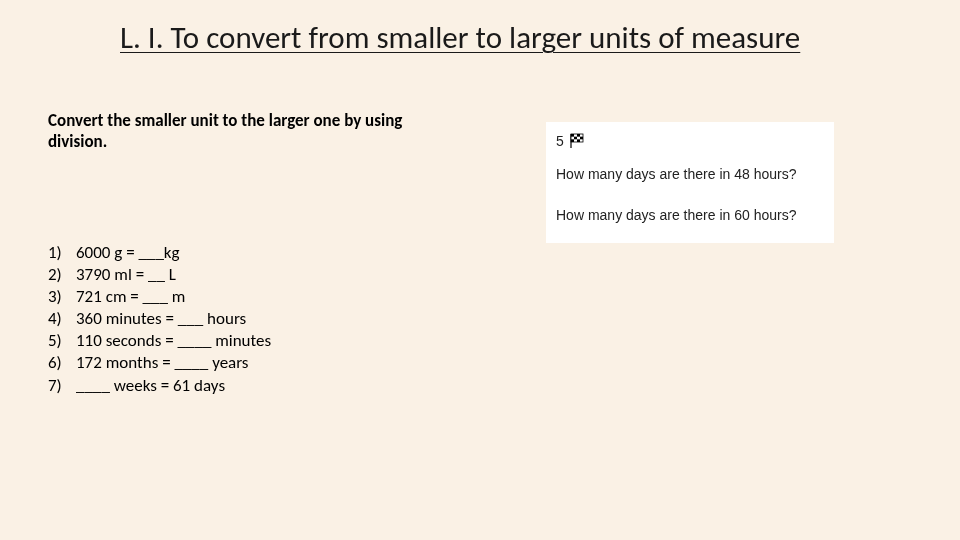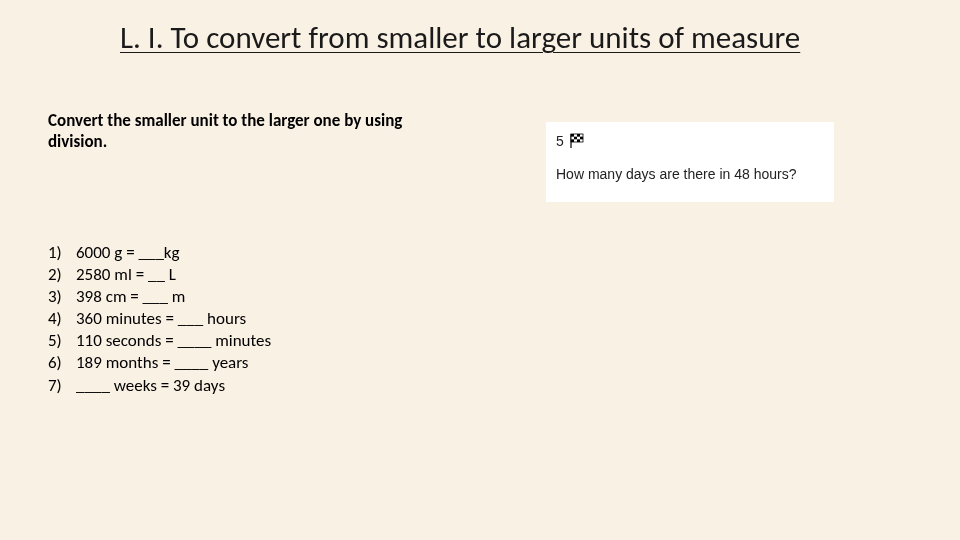--- a/index.html
+++ b/index.html
@@ -94,56 +94,57 @@
     <span>Convert the smaller unit to the larger one by using division.</span><br>
   </div>
 
   <div class="questions">
     <div class="qrow">
       <div class="qnum">1)</div>
       <div class="qtext">6000 g = ___kg</div>
     </div>
     <div class="qrow">
       <div class="qnum">2)</div>
-      <div class="qtext">2580 ml = __ L</div>
+      <div class="qtext">3790 ml = __ L</div>
     </div>
     <div class="qrow">
       <div class="qnum">3)</div>
-      <div class="qtext">398 cm = ___ m</div>
+      <div class="qtext">721 cm = ___ m</div>
     </div>
     <div class="qrow">
       <div class="qnum">4)</div>
       <div class="qtext">360 minutes = ___ hours</div>
     </div>
     <div class="qrow">
       <div class="qnum">5)</div>
       <div class="qtext">110 seconds = ____ minutes</div>
     </div>
     <div class="qrow">
       <div class="qnum">6)</div>
-      <div class="qtext">189 months = ____ years</div>
+      <div class="qtext">172 months = ____ years</div>
     </div>
     <div class="qrow">
       <div class="qnum">7)</div>
-      <div class="qtext">____ weeks = 39 days</div>
+      <div class="qtext">____ weeks = 61 days</div>
     </div>
   </div>
 
   <div class="rightbox">
     <div class="rb-head">
       <span>5</span>
       <span class="flag-icon">
         <svg width="20" height="16" viewBox="0 0 20 16">
           <line x1="3" y1="1" x2="3" y2="15" stroke="#000" stroke-width="1.2"></line>
           <rect x="3" y="1" width="12" height="8" fill="#fff" stroke="#000" stroke-width="0.8"></rect>
           <rect x="3" y="1" width="3" height="2.66" fill="#000"></rect>
           <rect x="9" y="1" width="3" height="2.66" fill="#000"></rect>
           <rect x="6" y="3.66" width="3" height="2.66" fill="#000"></rect>
           <rect x="12" y="3.66" width="3" height="2.66" fill="#000"></rect>
           <rect x="3" y="6.33" width="3" height="2.66" fill="#000"></rect>
           <rect x="9" y="6.33" width="3" height="2.66" fill="#000"></rect>
         </svg>
       </span>
     </div>
     <div class="rb-q">How many days are there in 48 hours?</div>
+    <div class="rb-q" style="margin-top:22px">How many days are there in 60 hours?</div>
   </div>
 
 </div>
 
 </body></html>

